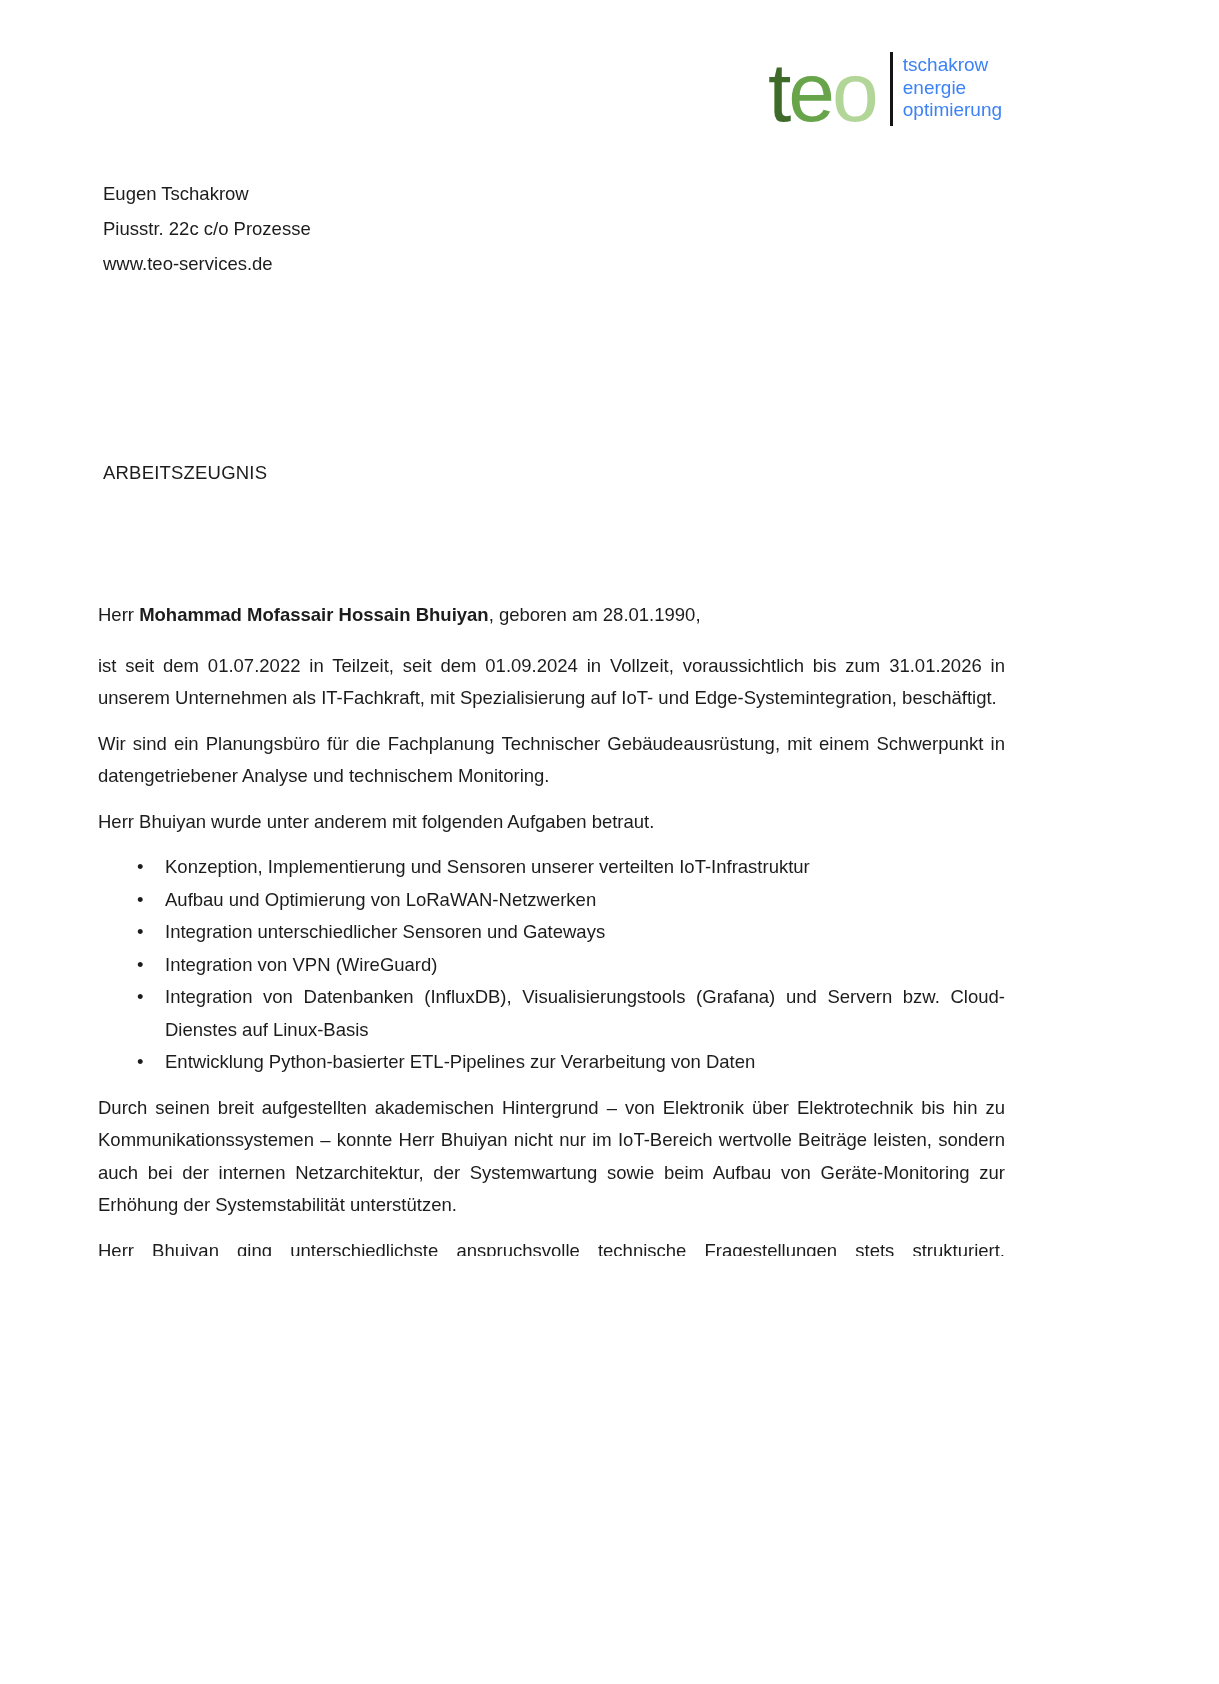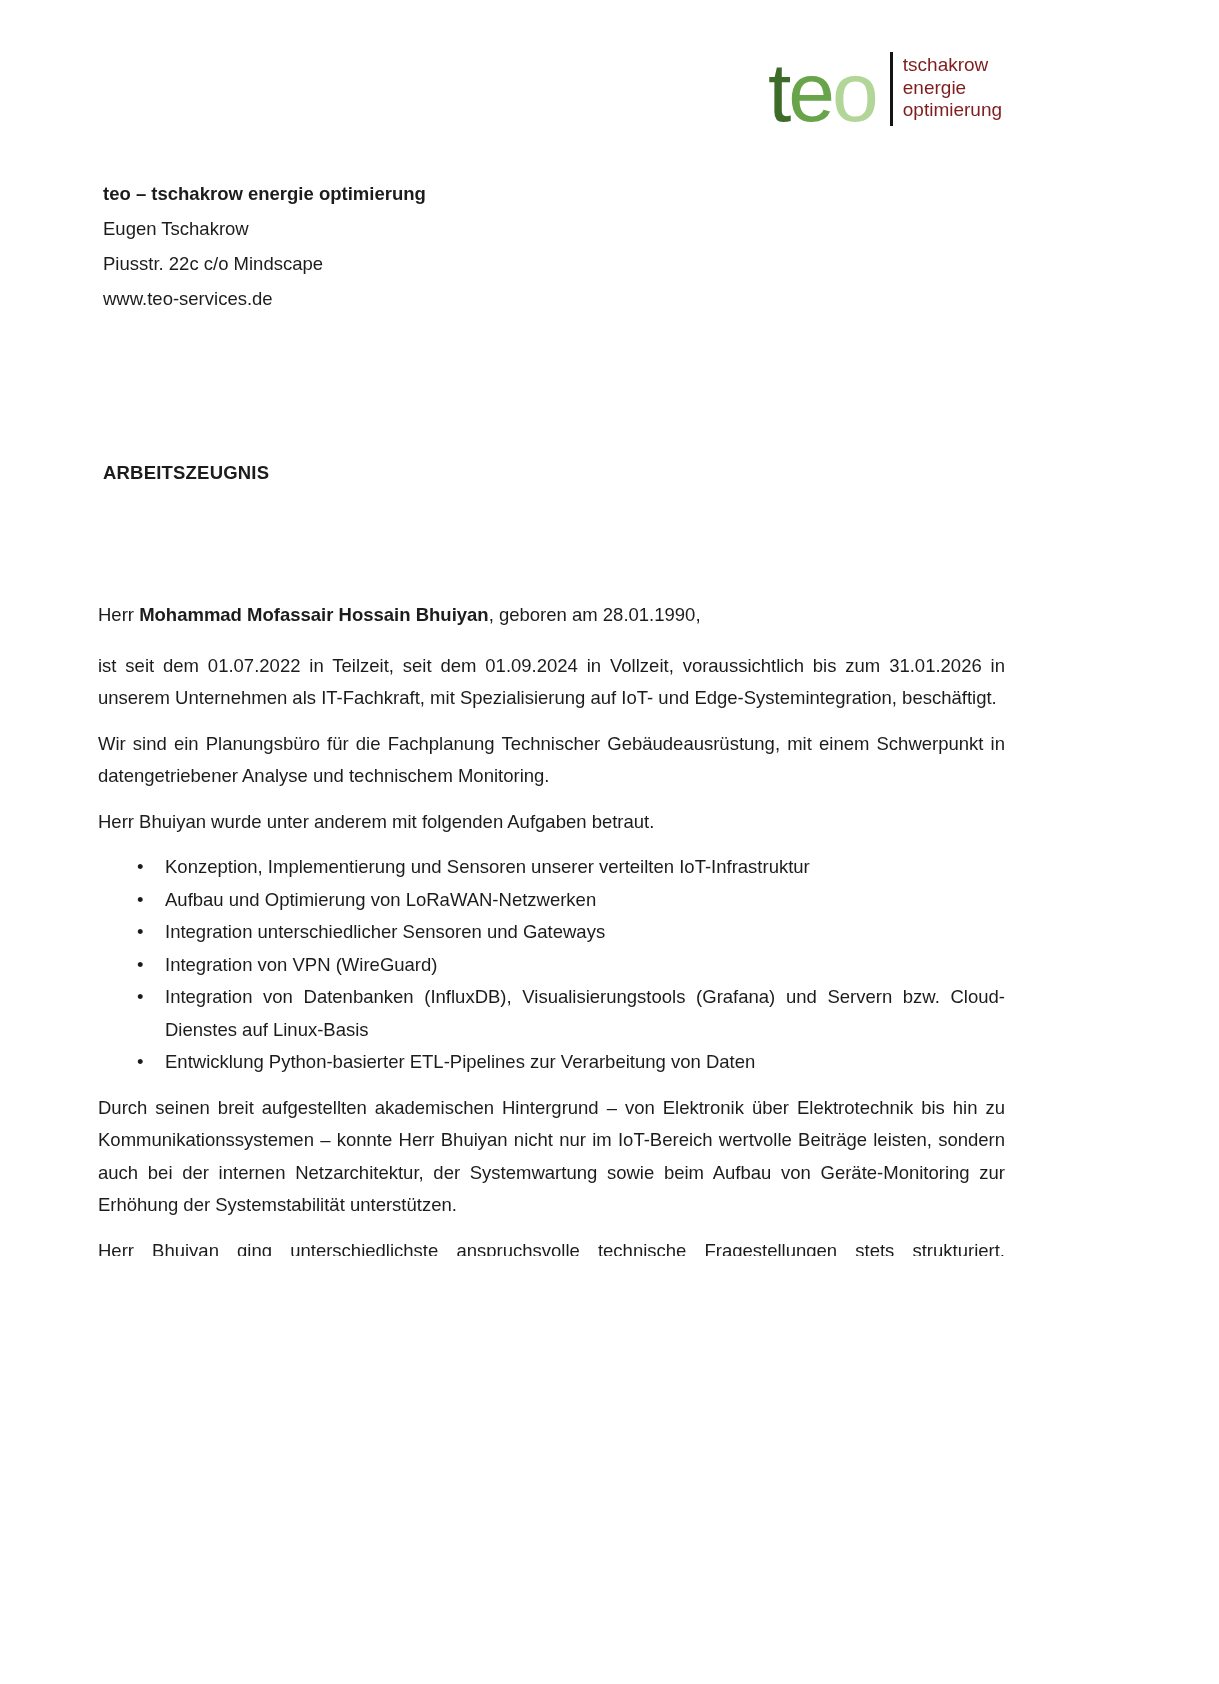--- a/index.html
+++ b/index.html
@@ -10,31 +10,31 @@
     background: #ffffff;
     font-family: "Liberation Sans", sans-serif;
     color: #1c1c1c;
     overflow: hidden;
   }
 
   
   .logo { position: absolute; left: 768px; top: 56px; display: flex; align-items: flex-start; }
   .logo-word { font-size: 84px; line-height: 72px; letter-spacing: -3px; font-weight: 400; white-space: nowrap; }
   .logo-bar { width: 3px; height: 74px; background: #141414; margin-left: 14px; margin-right: 10px; margin-top: -4px; flex: 0 0 auto; }
-  .logo-tagline { font-size: 19px; line-height: 22.5px; color: #7f1d1d; margin-top: -2px; }
+  .logo-tagline { font-size: 19px; line-height: 22.5px; color: #3b82f6; margin-top: -2px; }
 
   
   .sender { position: absolute; left: 103px; top: 176px; font-size: 18.5px; line-height: 35px; }
   .sender-company { font-weight: bold; }
 
   
   .dateline { position: absolute; left: 103px; top: 416px; width: 907px; text-align: right; font-size: 18.5px; line-height: 26px; }
 
   
-  .title { position: absolute; left: 103px; top: 462px; margin: 0; font-size: 18.5px; font-weight: bold; letter-spacing: 0.2px; }
+  .title { position: absolute; left: 103px; top: 462px; margin: 0; font-size: 18.5px; font-weight: normal; letter-spacing: 0.2px; }
 
   
   .bodytext { position: absolute; left: 98px; top: 599px; width: 907px; font-size: 18.5px; line-height: 32.5px; }
   .bodytext p { margin: 0 0 13px 0; }
   .bodytext p.intro { margin-bottom: 18px; }
   .just { text-align: justify; }
   .tasks { list-style: none; margin: 13px 0 13px 0; padding: 0; }
   .tasks li { position: relative; padding-left: 67px; text-align: justify; }
   .tasks li::before { content: "\2022"; position: absolute; left: 39px; top: 0; }
 
@@ -60,23 +60,22 @@
     </div>
     <div class="logo-bar"></div>
     <div class="logo-tagline">
       <div>tschakrow</div>
       <div>energie</div>
       <div>optimierung</div>
     </div>
   </header>
 
   <section class="sender">
-    <div class="sender-company">teo – tschakrow energie optimierung</div>
     <div>Eugen Tschakrow</div>
-    <div>Piusstr. 22c c/o Mindscape</div>
+    <div>Piusstr. 22c c/o Prozesse</div>
     <div>www.teo-services.de</div>
   </section>
 
 
   <h1 class="title">ARBEITSZEUGNIS</h1>
 
   <main class="bodytext">
     <p class="intro"><span>Herr </span><strong>Mohammad Mofassair Hossain Bhuiyan</strong><span>, geboren am 28.01.1990,</span></p>
 
     <p class="just">ist seit dem 01.07.2022 in Teilzeit, seit dem 01.09.2024 in Vollzeit, voraussichtlich bis zum 31.01.2026 in unserem Unternehmen als IT-Fachkraft, mit Spezialisierung auf IoT- und Edge-Systemintegration, beschäftigt.</p>

